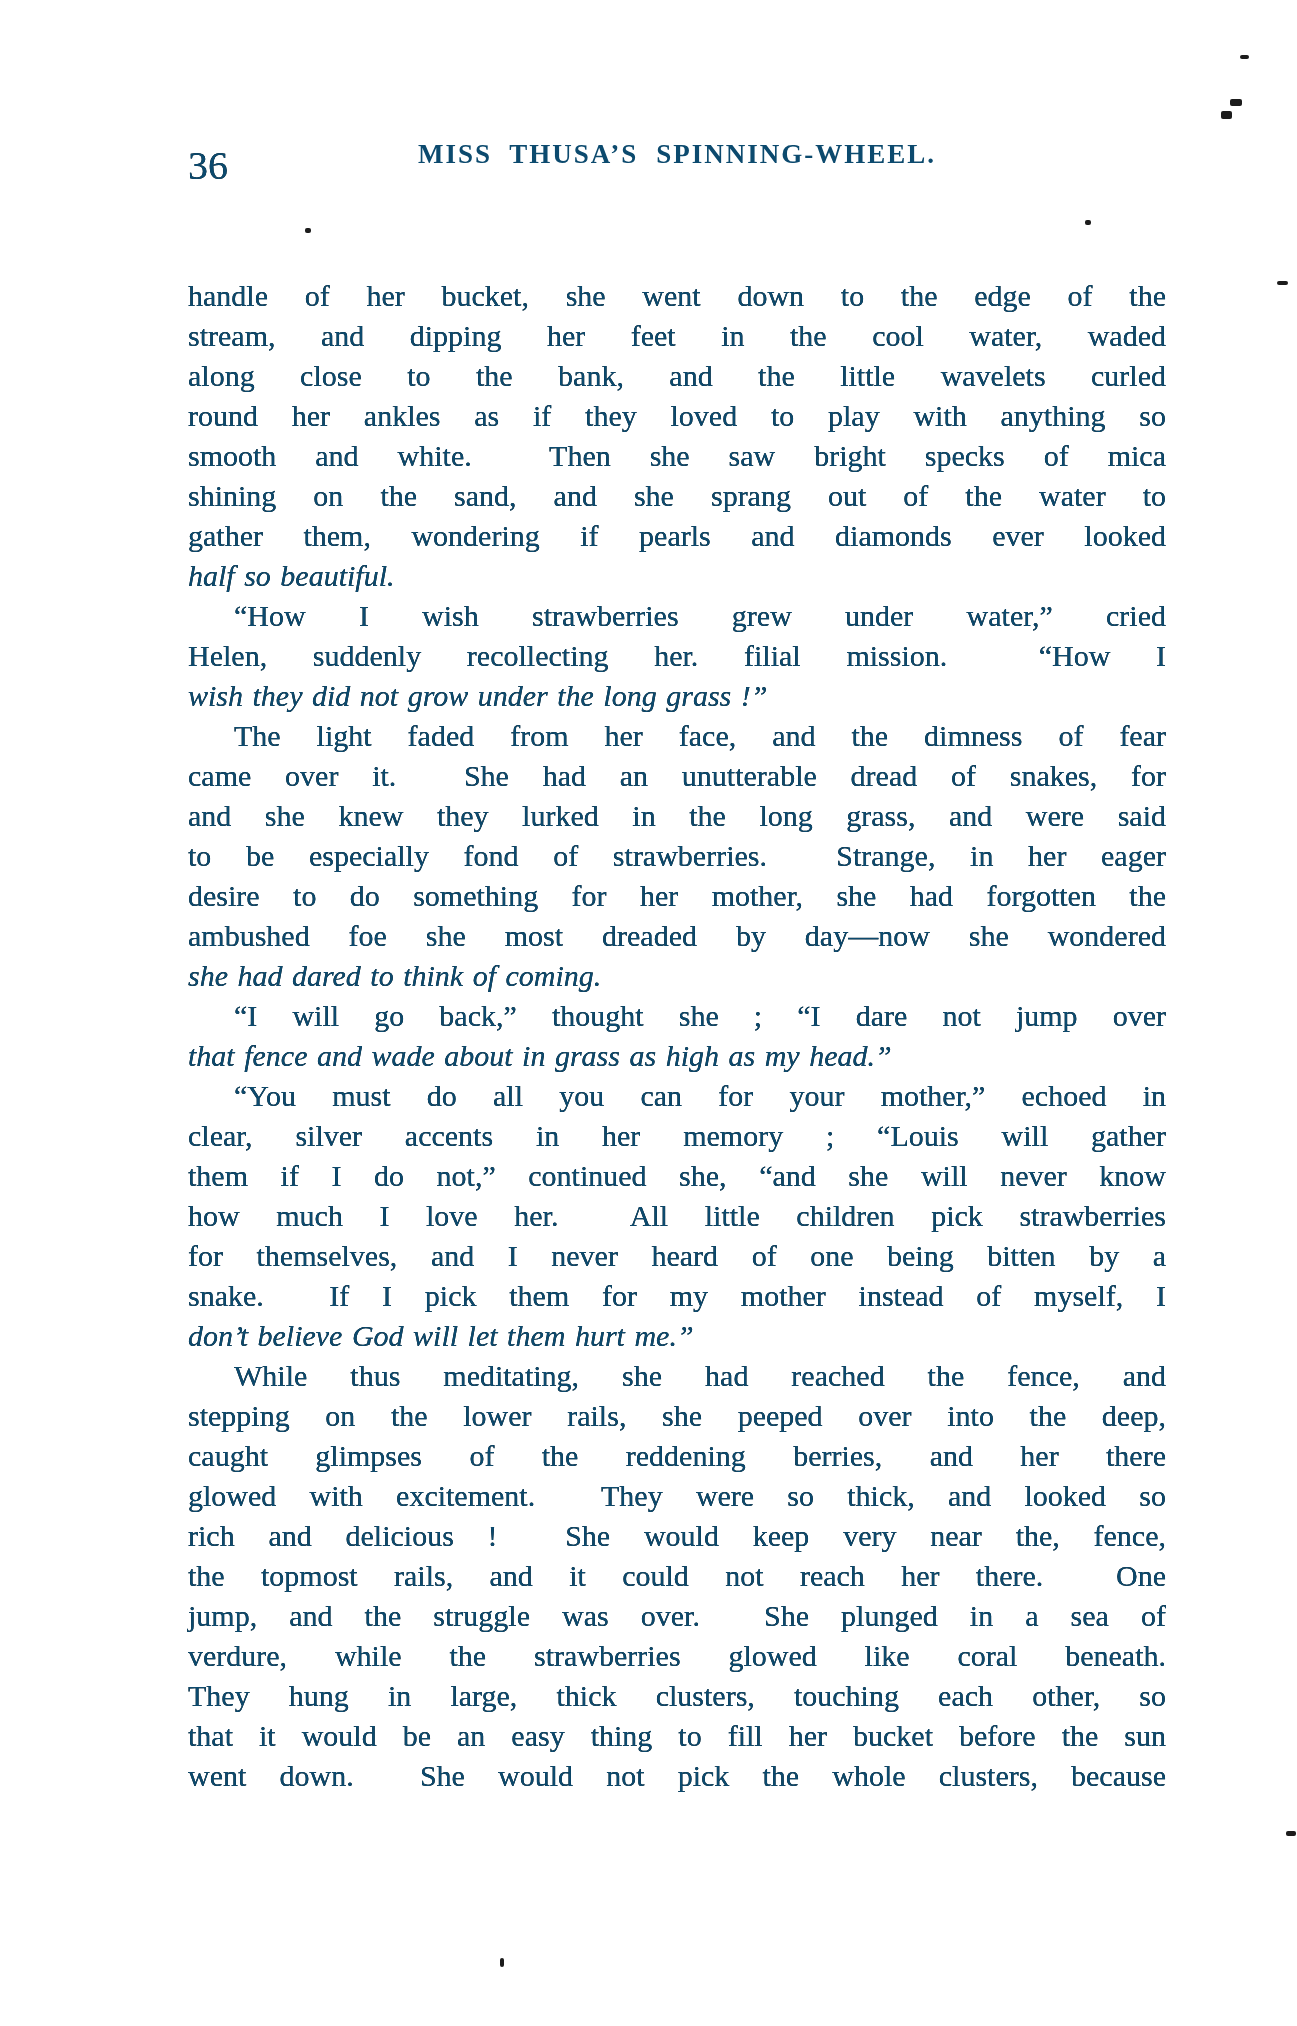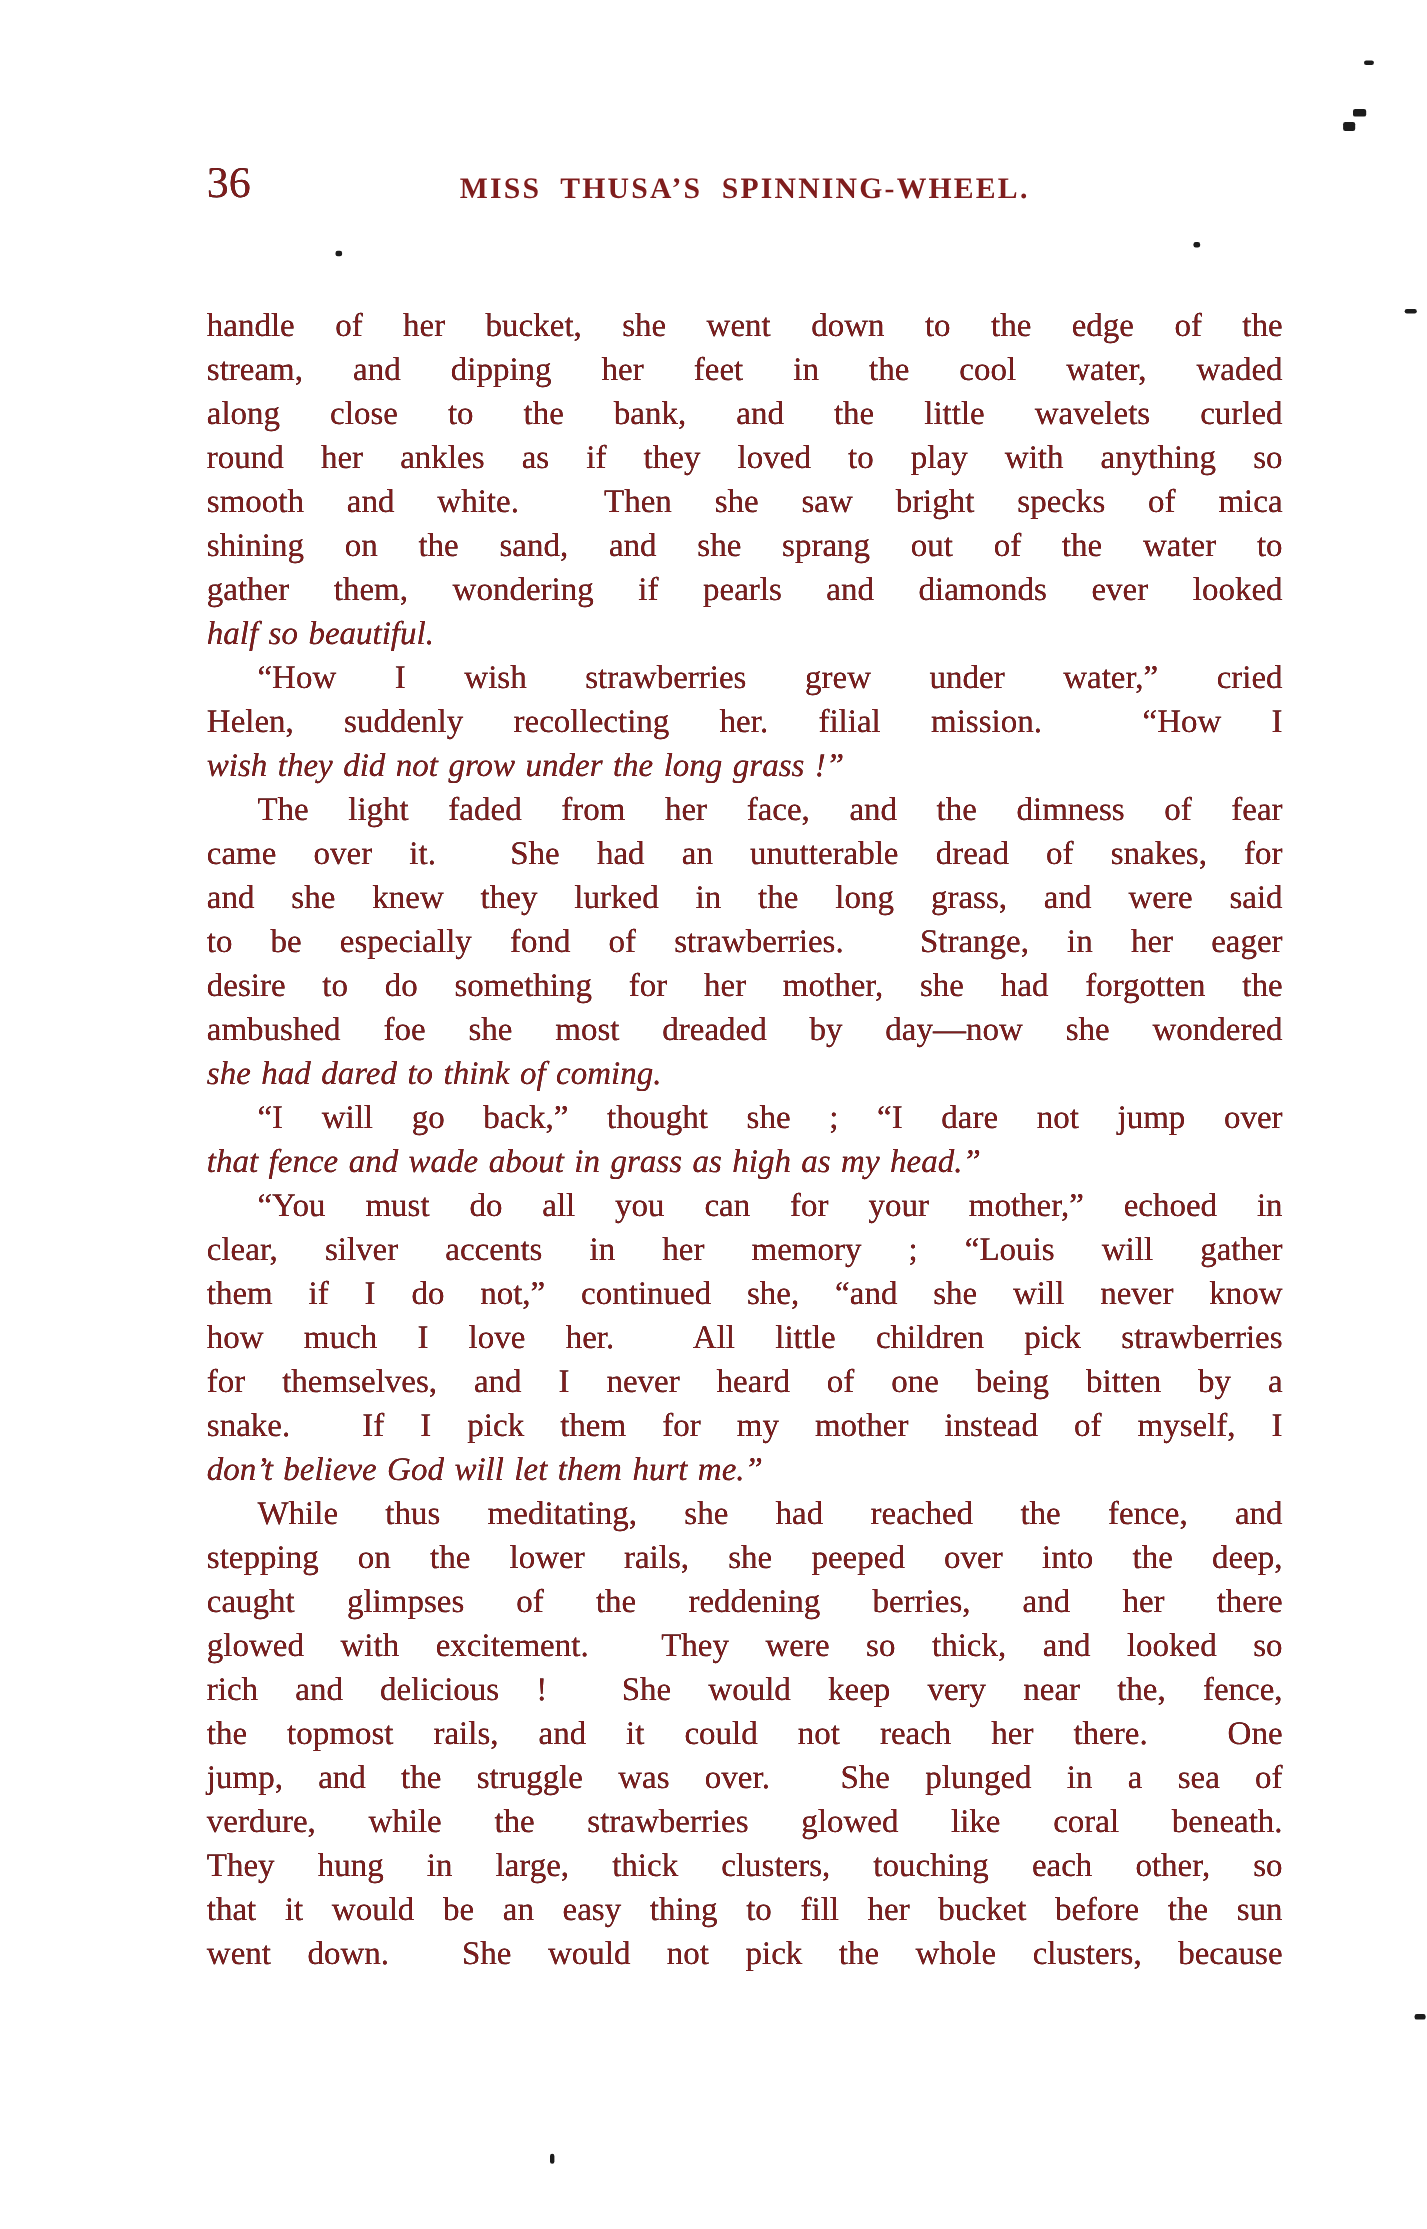--- a/index.html
+++ b/index.html
@@ -1,30 +1,30 @@
 <!DOCTYPE html>
 <html><head>
 <meta charset="utf-8">
 <style>
   html,body { margin:0; padding:0; background:#ffffff; }
   .page {
     position:relative;
     width:1297px; height:2026px;
     background:#ffffff;
     font-family:"Liberation Serif","DejaVu Serif",serif;
-    color:#7f1d1d;
+    color:#0c4a6e;
     overflow:hidden;
   }
   .pagenum {
     position:absolute; left:188px; top:144px;
     font-size:40px; line-height:44px;
     text-shadow:0 0 0.4px #000;
   }
   .runhead {
-    position:absolute; left:188px; top:154px; width:978px;
+    position:absolute; left:188px; top:137px; width:978px;
     text-align:center;
     font-size:27px; line-height:34px;
     font-weight:bold;
     letter-spacing:2px; word-spacing:9px;
   }
   .text-block {
     position:absolute; left:188px; top:244px; width:978px;
     font-size:30px;
     text-shadow:0 0 0.35px #000;
     margin-top:32px;

